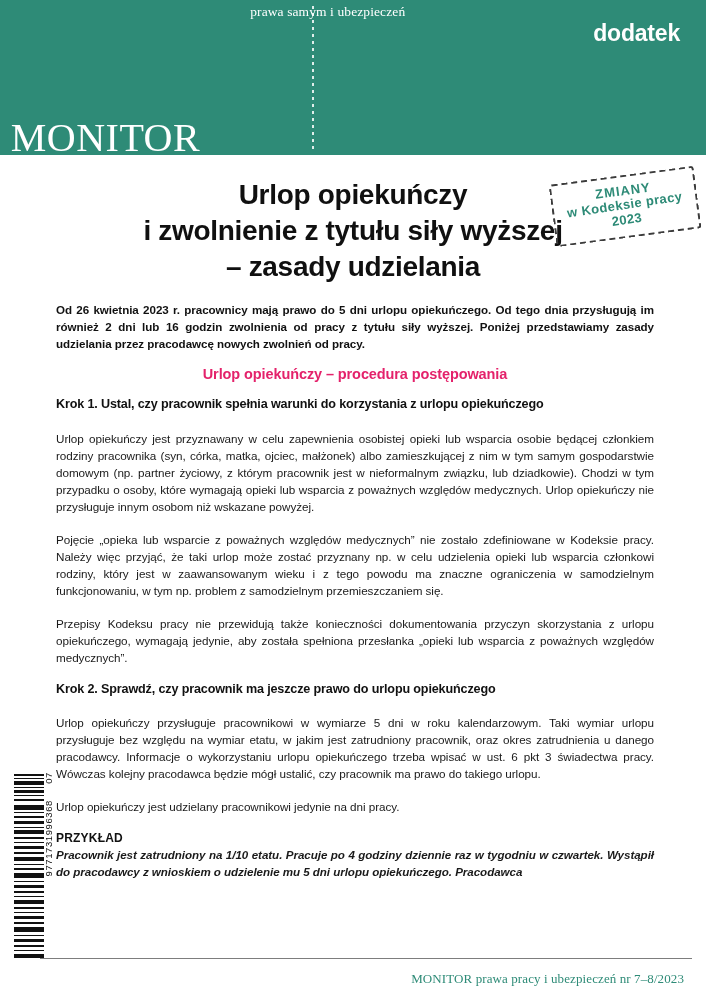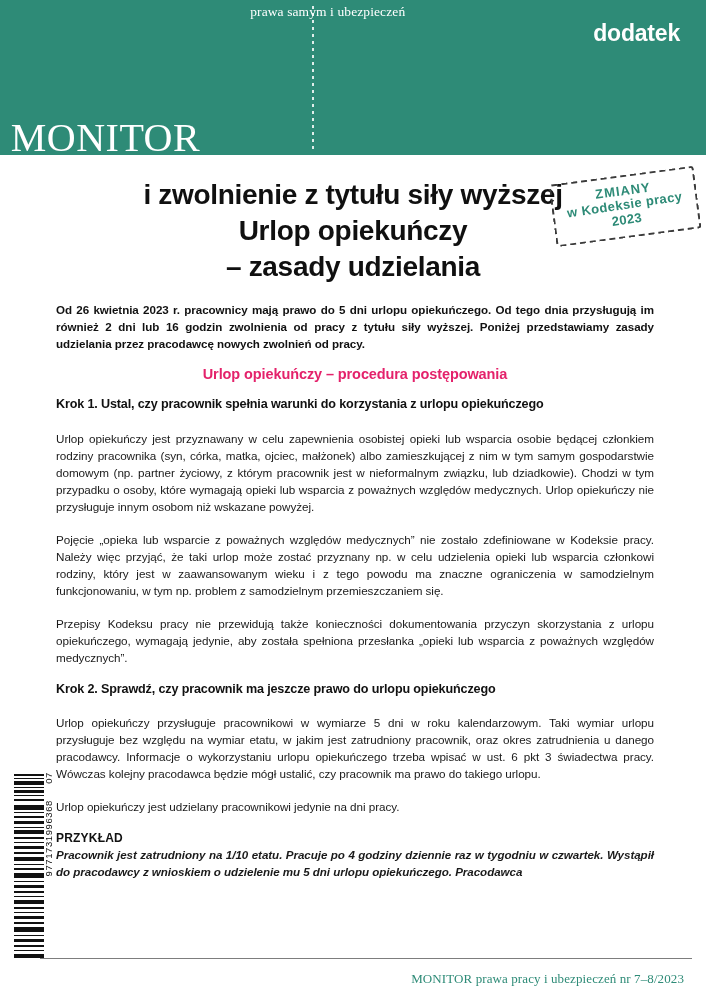--- a/index.html
+++ b/index.html
@@ -314,22 +314,22 @@
 
     <div class="masthead-divider"></div>
 
     <div class="masthead-right">
       <div class="dodatek">dodatek</div>
     </div>
   </div>
 
   <div class="title-block">
     <div class="doc-title">
+      <span>Urlop opiekuńczy</span>
       <span>i zwolnienie z tytułu siły wyższej</span>
-      <span>Urlop opiekuńczy</span>
       <span>– zasady udzielania</span>
     </div>
     <div class="stamp">
       <div class="stamp-l1">ZMIANY</div>
       <div class="stamp-l2">w Kodeksie pracy 2023</div>
     </div>
   </div>
 
   <div class="content">
 

